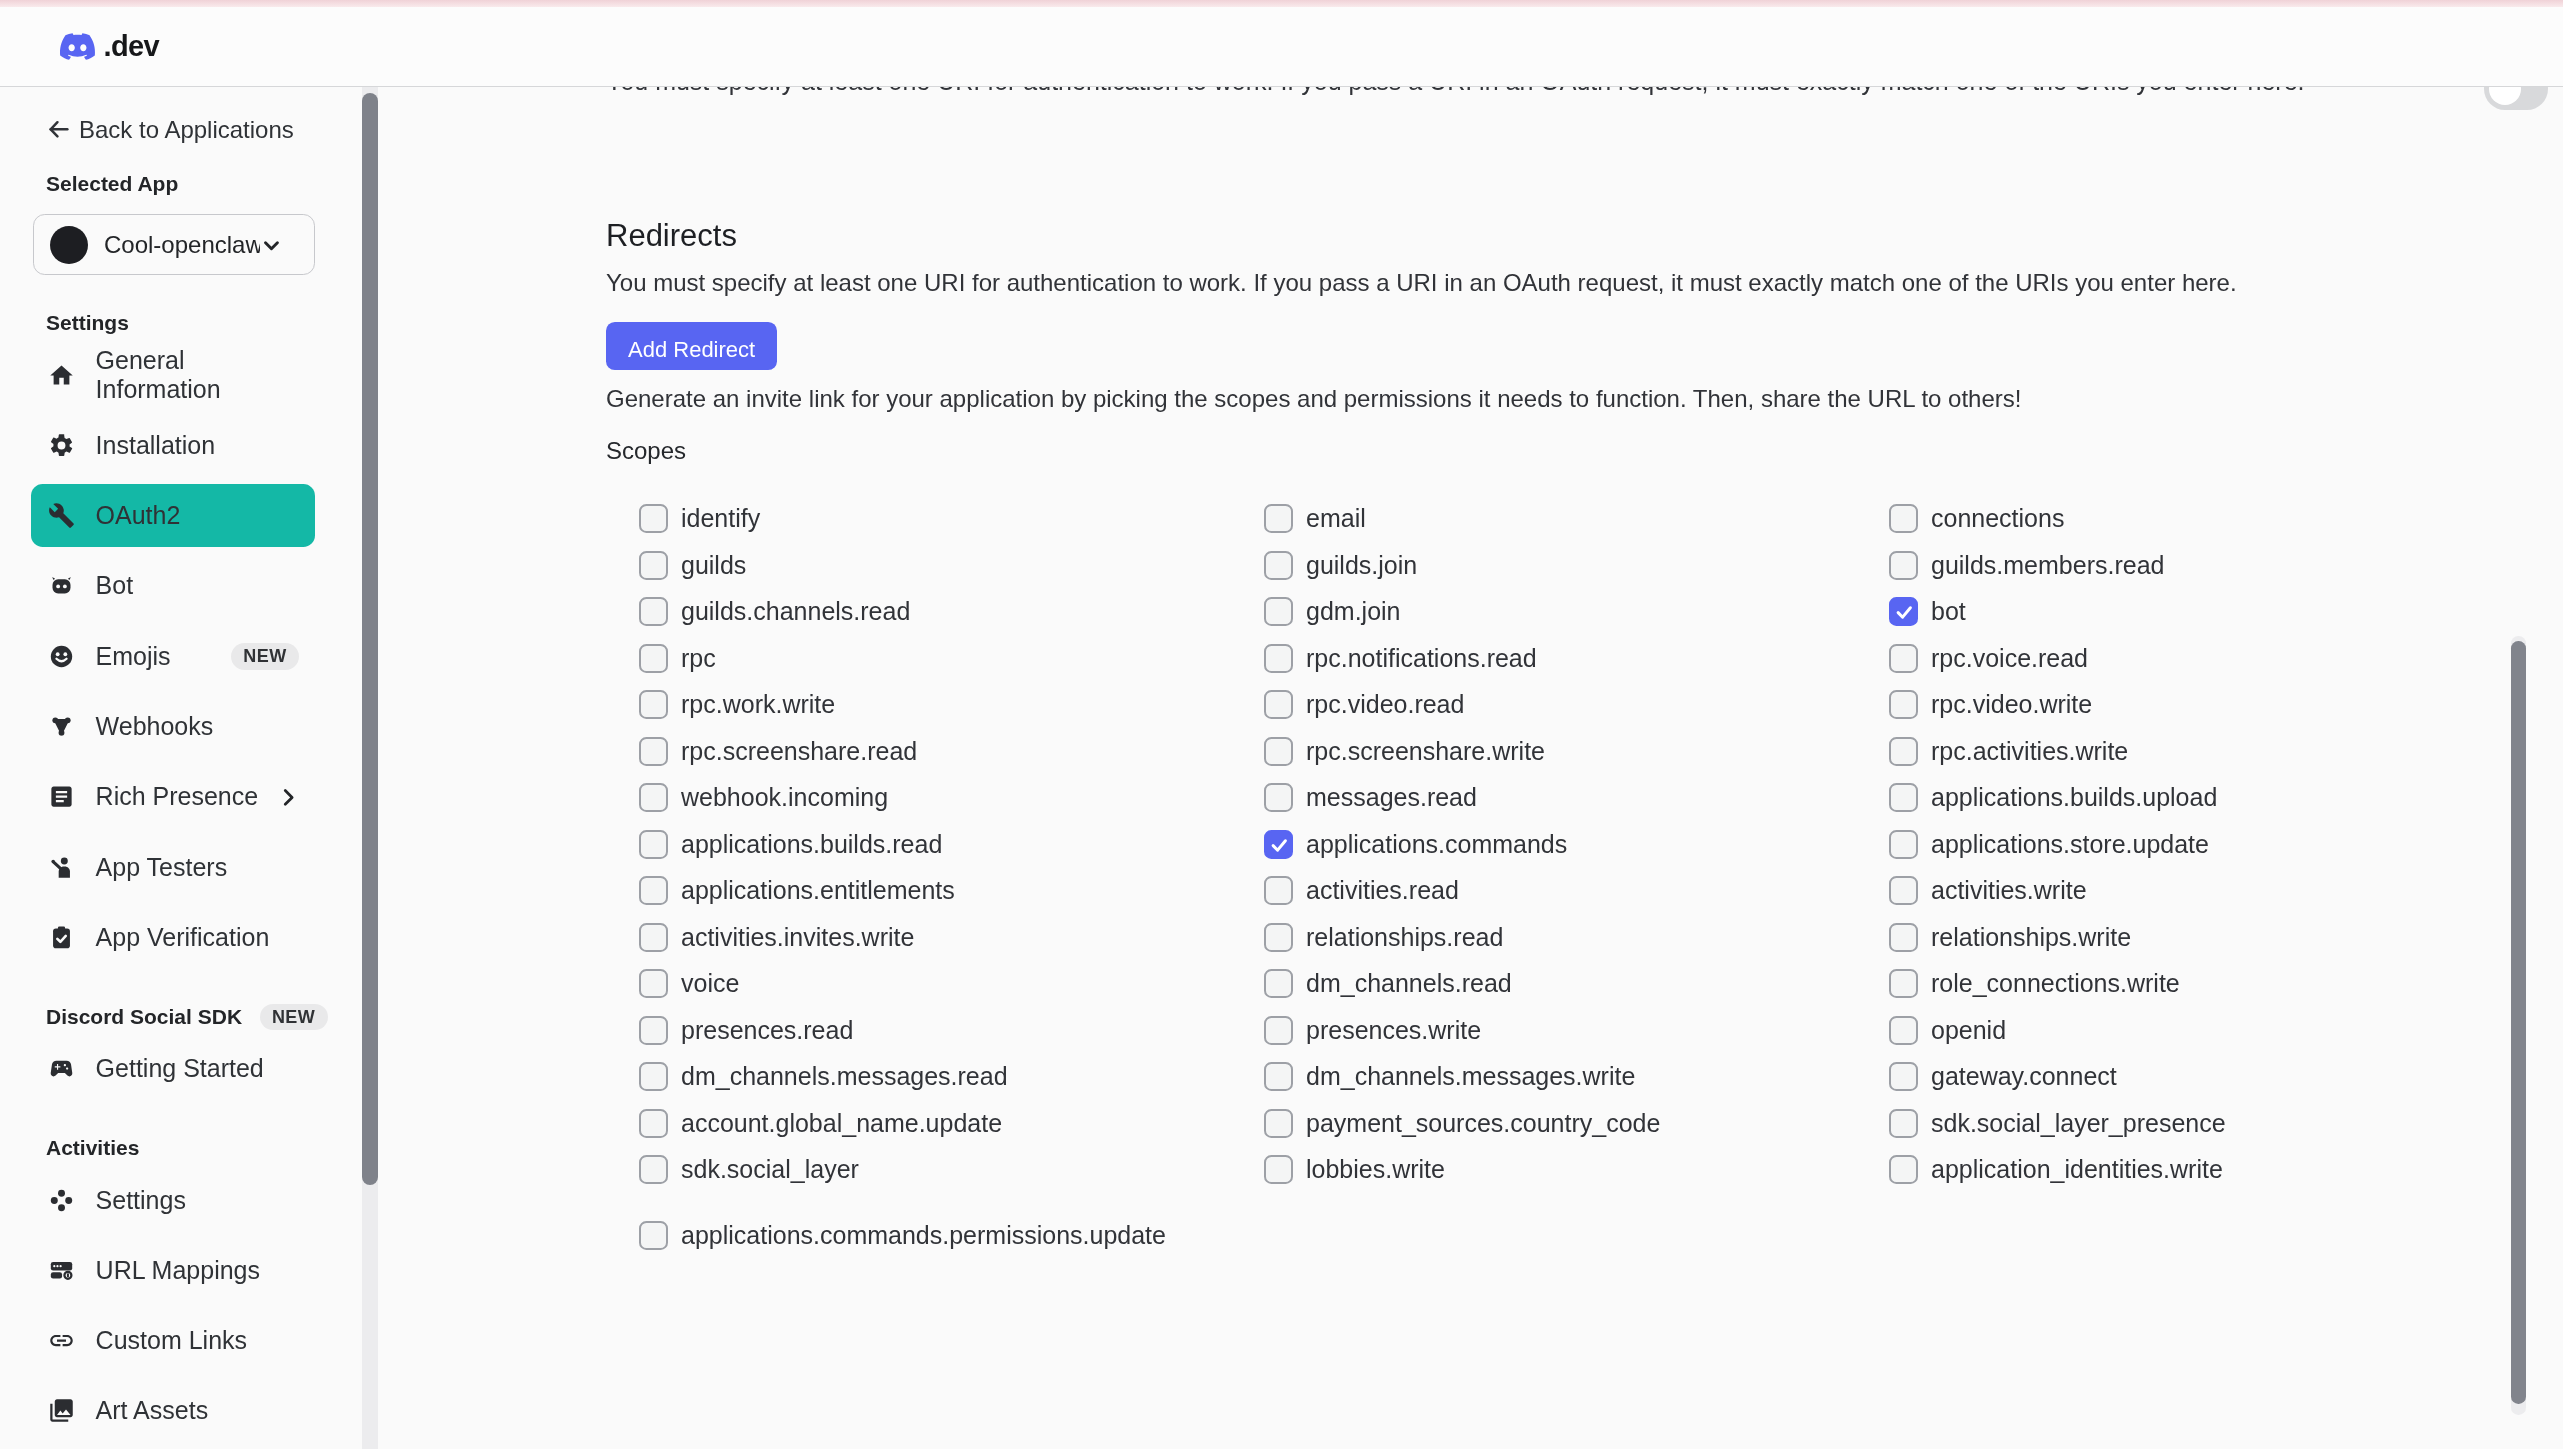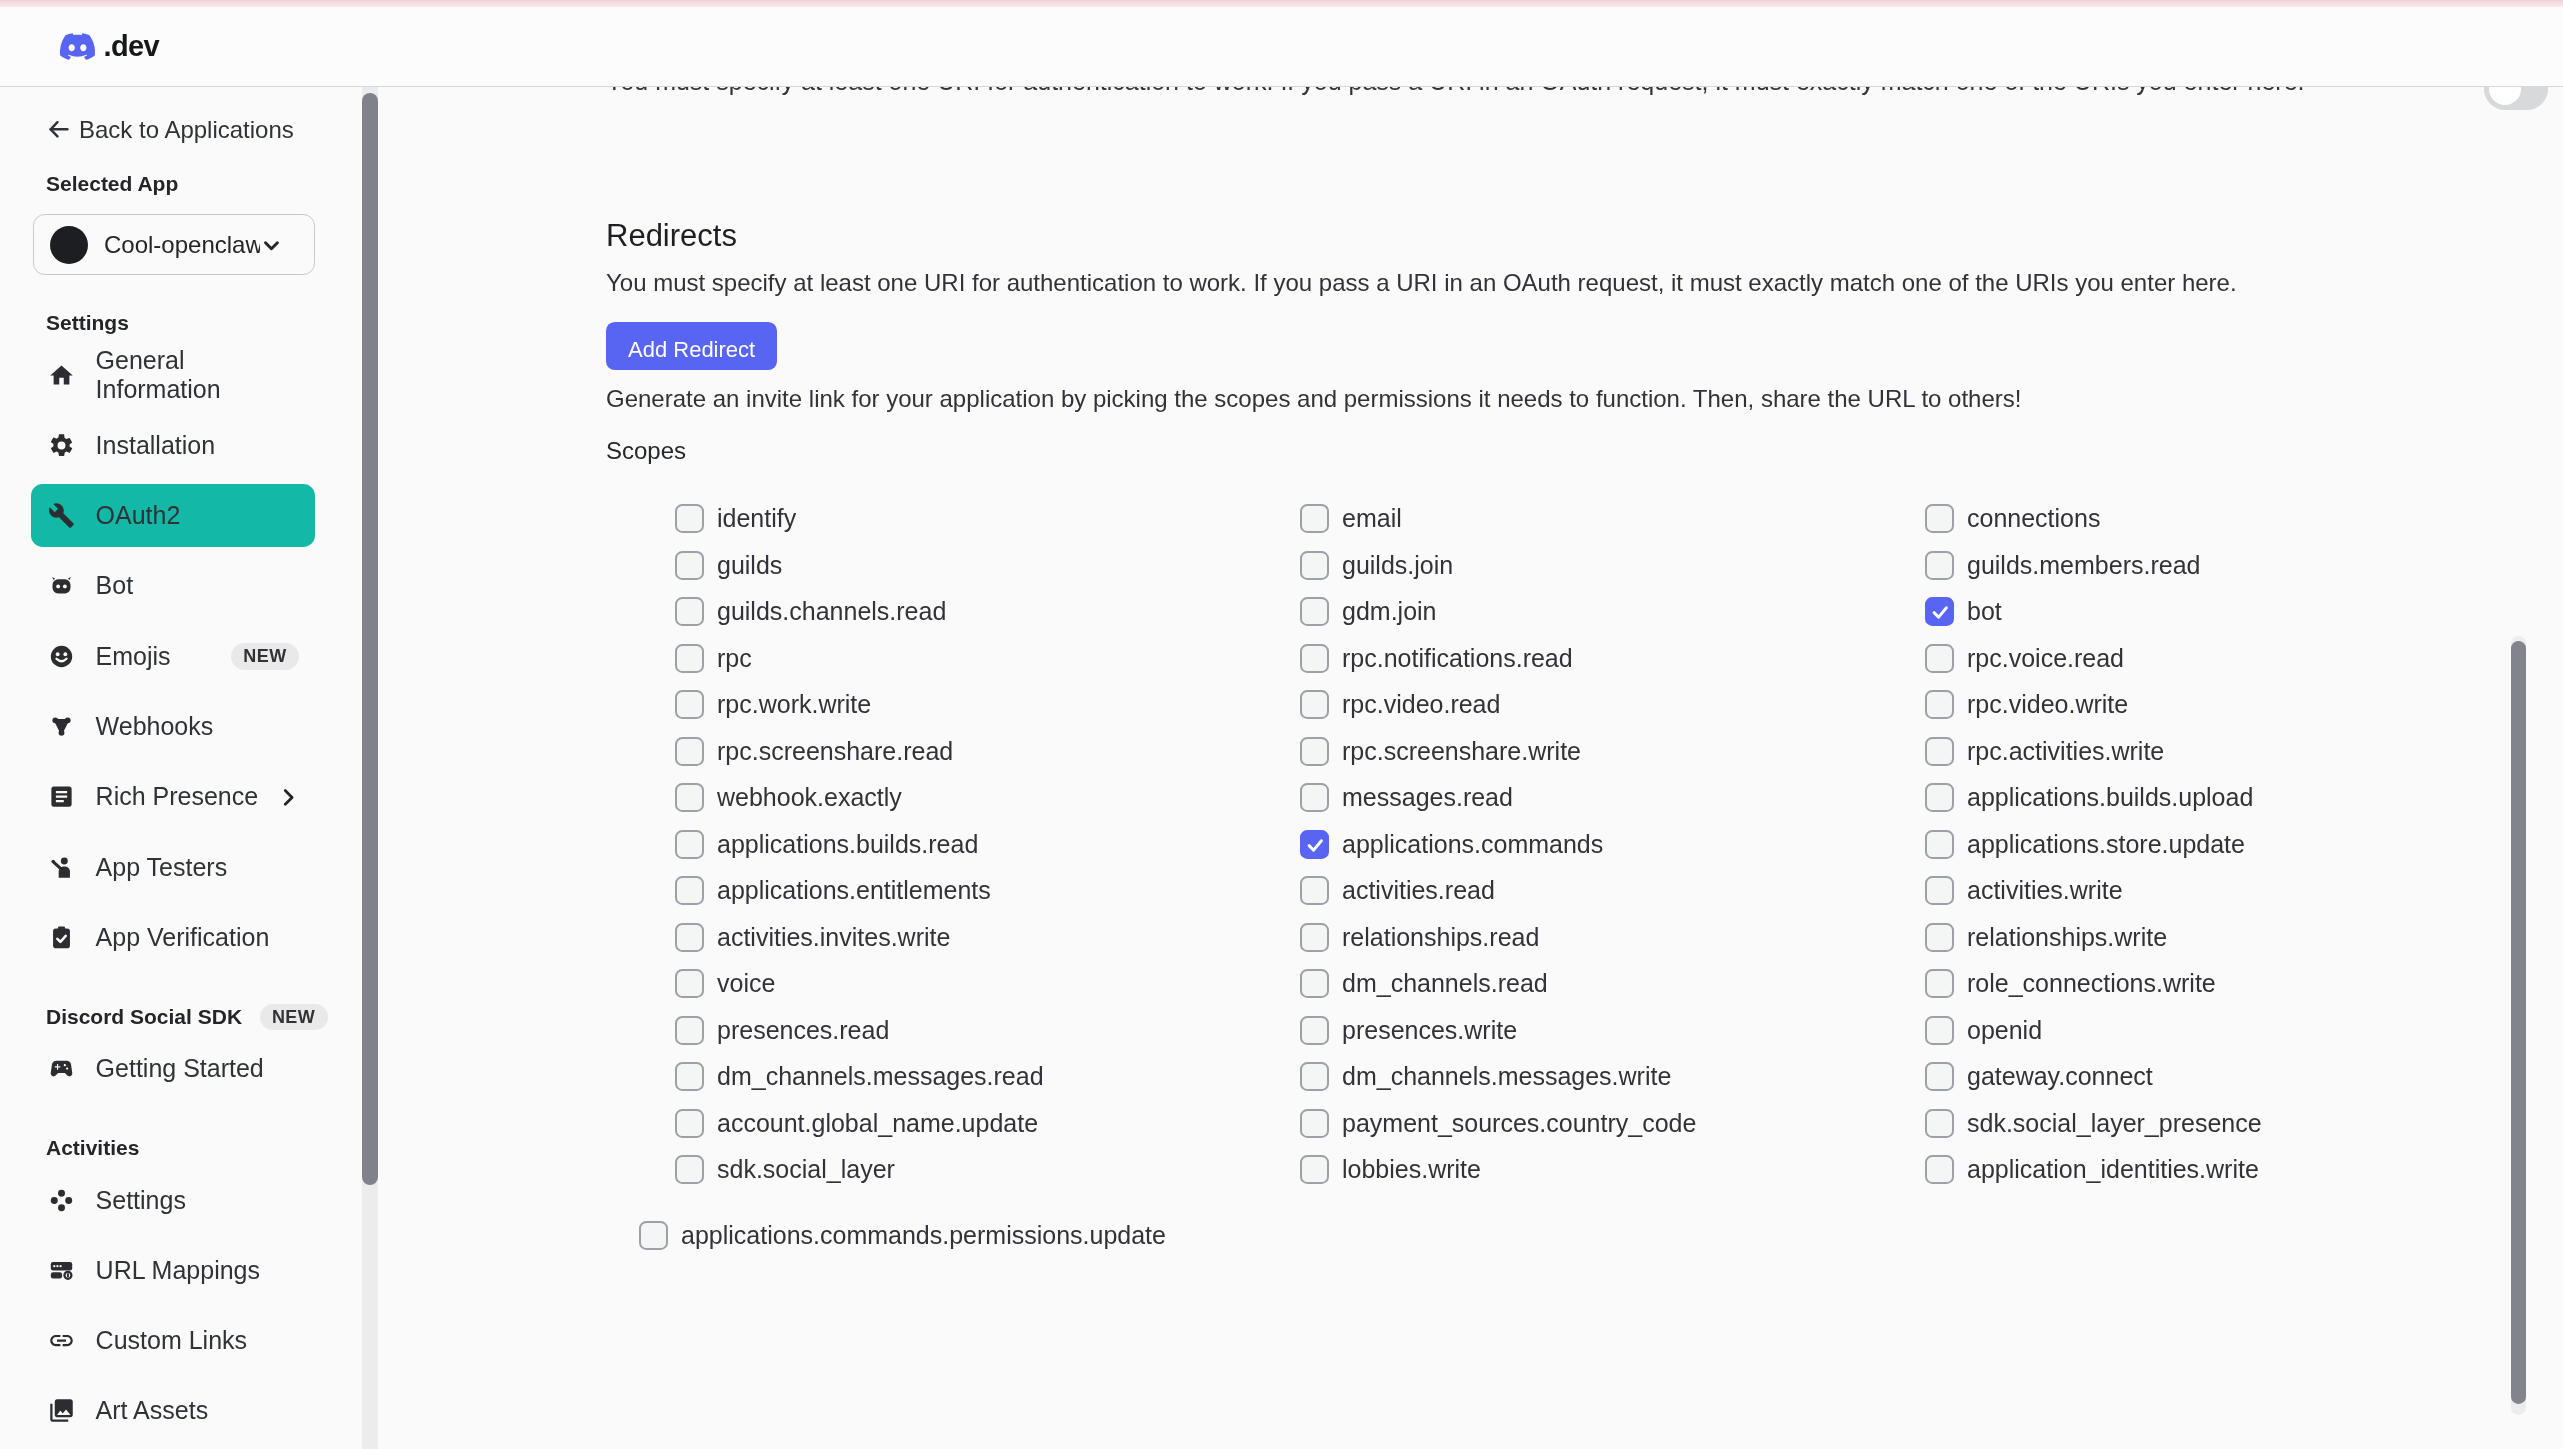--- a/index.html
+++ b/index.html
@@ -61,21 +61,21 @@
   .h-generator{margin-top:119px;}
   .desc{margin:13px 0 0;font-size:24px;line-height:32px;color:#313338;max-width:1897px;}
   .add-redirect{
     margin-top:22.6px;height:48px;padding:15px 22px;font-size:22px;font-weight:500;color:#fff;
     background:#5865F2;border:none;border-radius:8.8px;cursor:pointer;font-family:"Liberation Sans",sans-serif;
   }
   .scopes-label{margin-top:22.6px;font-size:24px;font-weight:500;color:#25282c;height:29px;}
   .scope-grid{margin:38px 0 0 33px;display:flex;}
   .scope-col{width:625px;}
   .scope-col:last-child{width:auto;}
-  .scope-row{display:flex;align-items:center;height:29px;margin-bottom:17.5px;margin-left:36px;}
+  .scope-row{display:flex;align-items:center;height:29px;margin-bottom:17.5px;}
   .scope-extra{margin:19px 0 0 33px;}
   .checkbox{
     width:29px;height:29px;border:2.2px solid #9da0a6;border-radius:7.3px;background:#f4f5f5;
     box-sizing:border-box;display:flex;align-items:center;justify-content:center;cursor:pointer;flex:0 0 29px;
   }
   .checkbox.checked{background:#5865F2;border-color:#5865F2;}
   .checkbox svg{display:none;width:19.7px;height:19.7px;}
   .checkbox.checked svg{display:block;}
   .scope-name{margin-left:13px;font-size:25px;color:#313338;white-space:nowrap;cursor:pointer;}
   .scopes-scrollbar{position:absolute;left:2132px;top:549px;width:14.6px;height:779px;background:#ececee;border-radius:7.3px;}
@@ -307,21 +307,21 @@
             <div class="scope-row">
               <span class="checkbox"></span>
               <span class="scope-name">rpc.work.write</span>
             </div>
             <div class="scope-row">
               <span class="checkbox"></span>
               <span class="scope-name">rpc.screenshare.read</span>
             </div>
             <div class="scope-row">
               <span class="checkbox"></span>
-              <span class="scope-name">webhook.exactly</span>
+              <span class="scope-name">webhook.incoming</span>
             </div>
             <div class="scope-row">
               <span class="checkbox"></span>
               <span class="scope-name">applications.builds.read</span>
             </div>
             <div class="scope-row">
               <span class="checkbox"></span>
               <span class="scope-name">applications.entitlements</span>
             </div>
             <div class="scope-row">

